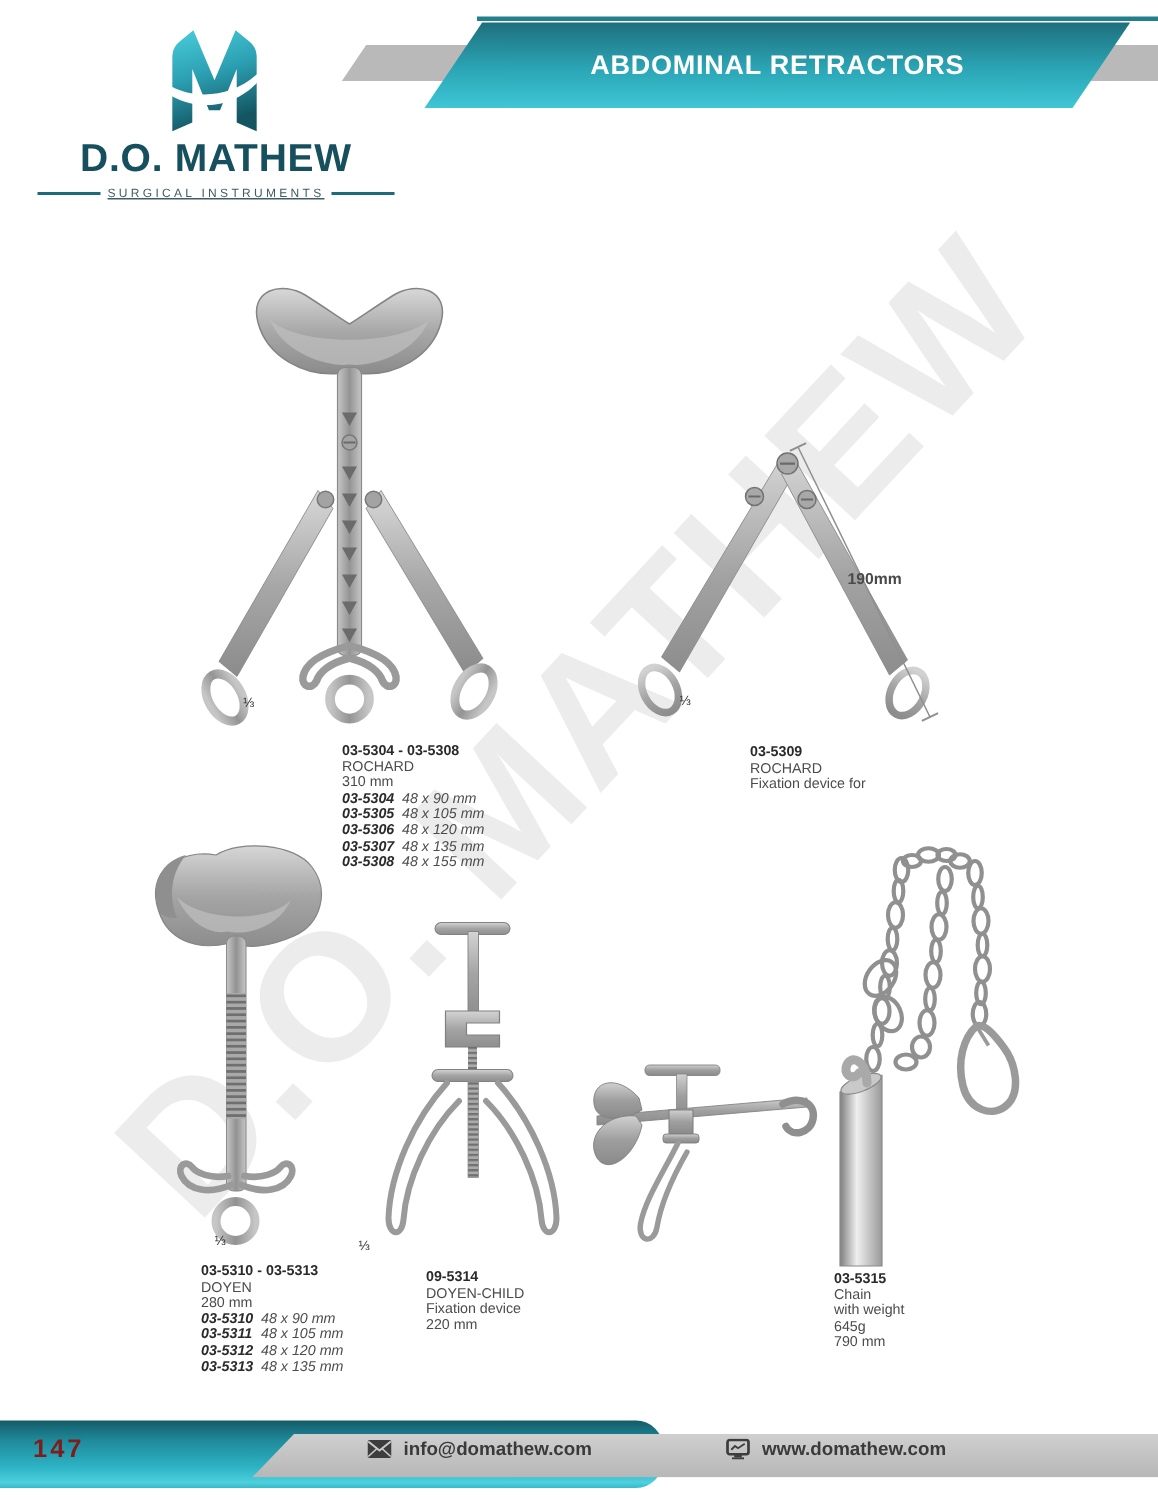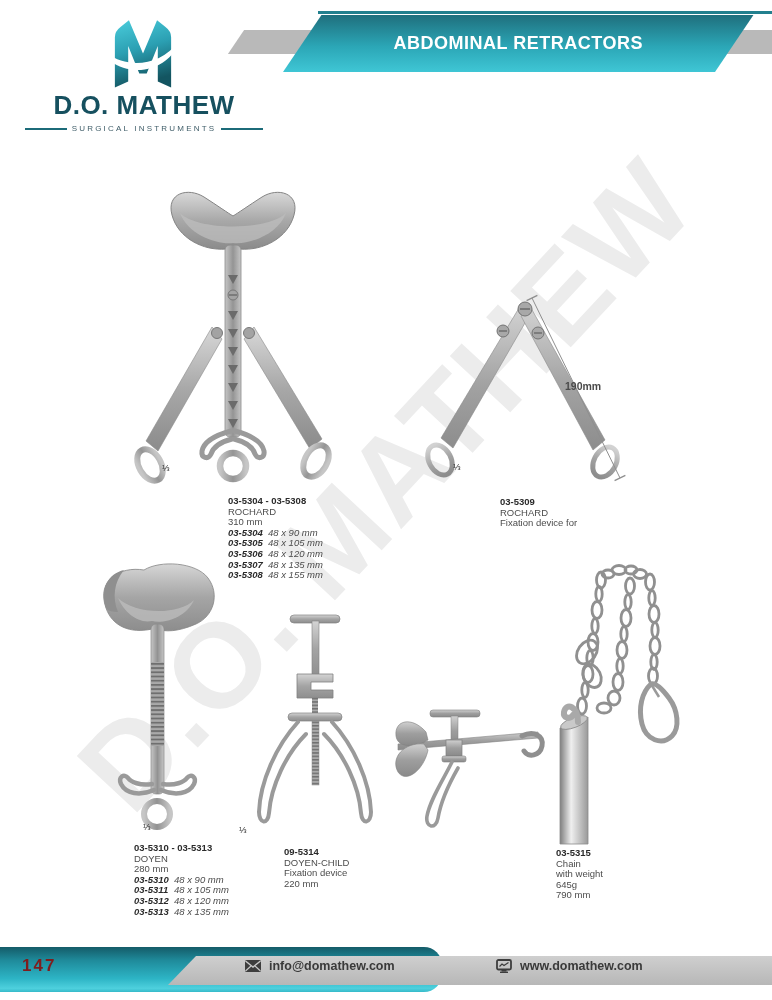--- a/index.html
+++ b/index.html
@@ -7,21 +7,21 @@
         font-family:"Liberation Sans",sans-serif;}
   
   .watermark{position:absolute;left:385px;top:485px;transform:translate(-50%,-50%) rotate(-47deg);
     font-size:120px;font-weight:bold;letter-spacing:2px;color:#ececec;white-space:nowrap;z-index:1;}
   
   .logo-m{position:absolute;left:106px;top:13px;width:74px;height:78px;z-index:3;}
   .brand-name{position:absolute;left:23px;top:90px;width:242px;text-align:center;
     font-size:26px;font-weight:800;letter-spacing:.5px;color:#16505f;z-index:3;}
   .brand-tag{position:absolute;left:25px;top:124px;width:238px;display:flex;align-items:center;gap:5px;z-index:3;}
   .brand-tag .rule{flex:1;height:2px;background:#1c6b79;}
-  .brand-tag .tagtext{font-size:8px;letter-spacing:2.2px;color:#3f5d68;font-weight:500;white-space:nowrap;}
+  .brand-tag .tagtext{font-size:8px;letter-spacing:2.2px;color:#3f5d68;font-weight:500;white-space:nowrap;text-decoration:underline;}
   
   .top-line{position:absolute;left:318px;top:11px;width:454px;height:3px;background:#22808e;z-index:2;}
   .banner-gray{position:absolute;top:30px;height:24px;background:#b9b9b9;transform:skewX(-34deg);z-index:2;}
   .banner-gray.left{left:236px;width:96px;}
   .banner-gray.right{left:716px;width:64px;}
   .banner{position:absolute;left:283px;top:15px;width:432px;height:57px;transform:skewX(-34deg);
     transform-origin:0 100%;background:linear-gradient(180deg,#1f6f7d 0%,#2ba6b6 55%,#3fc6d5 100%);z-index:3;}
   .banner .inner{width:100%;height:100%;transform:skewX(34deg);display:flex;align-items:center;justify-content:center;}
   .banner .inner span{color:#fff;font-weight:bold;font-size:18px;letter-spacing:.5px;}
   
@@ -36,21 +36,21 @@
   .foot-teal{position:absolute;left:0;top:947px;width:442px;height:45px;border-radius:0 18px 18px 0;
     background:linear-gradient(180deg,#145b68 0%,#1f8b9b 30%,#2db4c5 70%,#4ed0dd 92%,#35bac9 100%);z-index:3;}
   .foot-gray{position:absolute;left:168px;top:956px;width:604px;height:29px;
     background:linear-gradient(180deg,#cfcfcf,#b7b7b7);
     clip-path:polygon(28px 0%,100% 0%,100% 100%,0% 100%);z-index:4;}
   .page-num{position:absolute;left:22px;top:956px;z-index:5;color:#7f1d1d;font-weight:bold;
     font-size:17px;letter-spacing:2px;}
   .contact{position:absolute;top:959px;z-index:5;display:flex;align-items:center;gap:8px;
     font-size:12.5px;font-weight:bold;color:#3a3a3a;}
   .contact.email{left:206px;padding-left:39px;}
-  .contact.web{left:496px;}
+  .contact.web{left:484px;}
 </style>
 </head>
 <body>
 
 <div class="page">
 
   <div class="watermark">D.O. MATHEW</div>
 
   <svg class="logo-m" viewBox="0 0 100 100">
     <defs>

